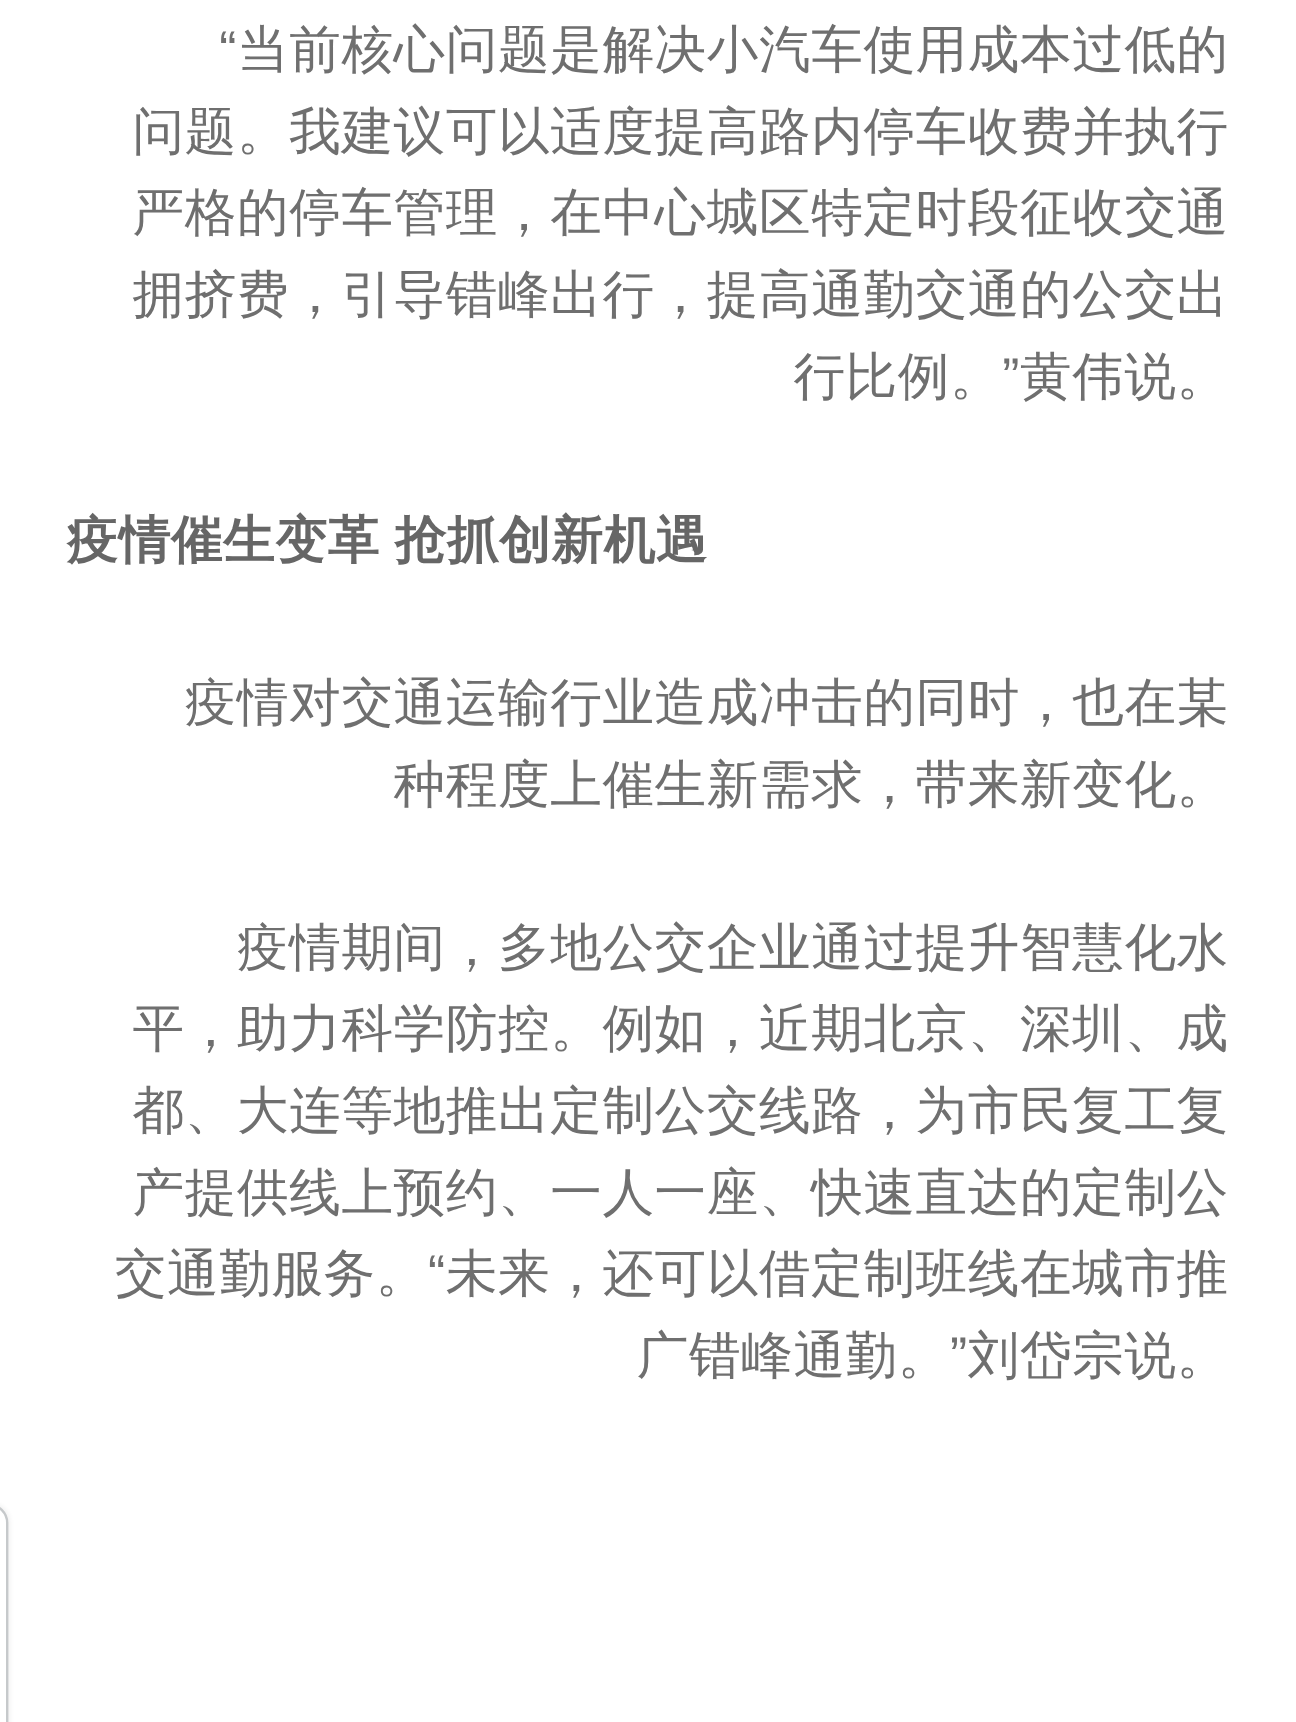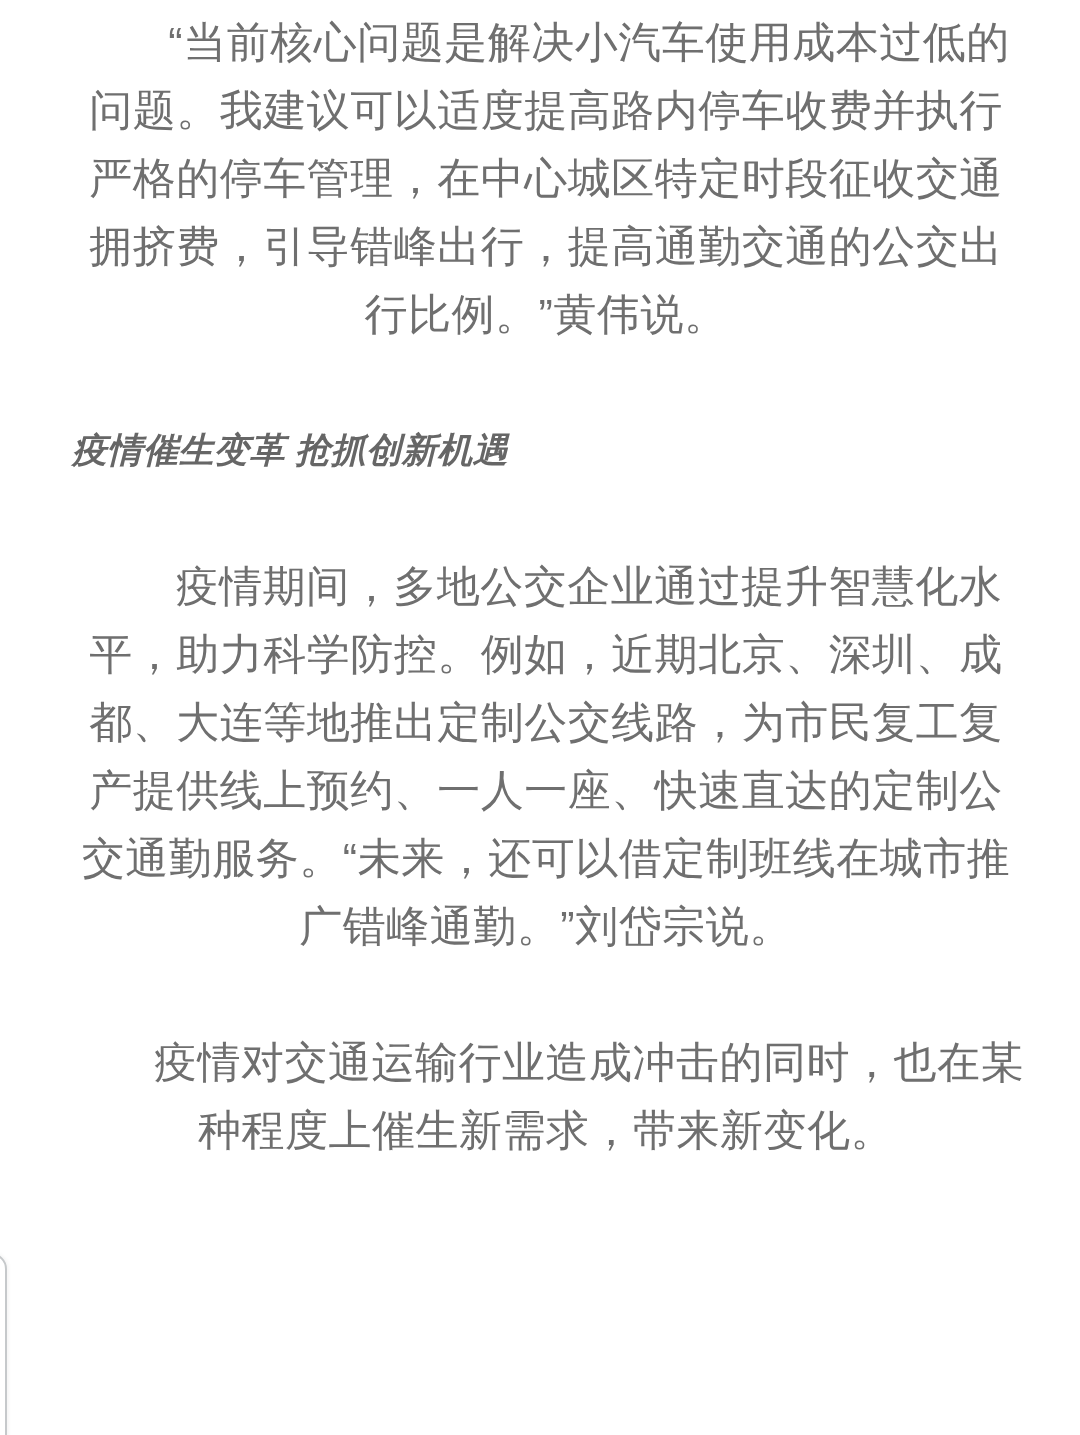--- a/index.html
+++ b/index.html
@@ -30,32 +30,31 @@
   .article {
     padding: 8px 56px 0 56px;
   }
   .para {
     margin: 0 0 68px 12px;
     font-size: 43px;
     line-height: 68px;
     letter-spacing: 0.5px;
     color: var(--body-text);
     text-indent: 2em;
-    text-align: center;
+    text-align: right;
     word-break: normal;
   }
   .heading {
-    margin: 0 0 68px 16px;
-    font-size: 35px;
+    margin: 0 0 68px 0;
+    font-size: 43px;
     line-height: 68px;
     letter-spacing: 0.5px;
     color: var(--heading-text);
     font-weight: 700;
     text-indent: 0;
-    font-style: italic;
   }
   
   .side-handle {
     position: absolute;
     left: -38px;
     top: 1253px;
     width: 45px;
     height: 300px;
     background: var(--handle-fill);
     border: 2px solid var(--handle-border);
@@ -63,18 +62,18 @@
     box-shadow: 1px 0 4px rgba(0, 0, 0, 0.06);
   }
 </style>
 </head>
 <body>
 
 <main class="page">
   <article class="article">
     <p class="para">“当前核心问题是解决小汽车使用成本过低的问题。我建议可以适度提高路内停车收费并执行严格的停车管理，在中心城区特定时段征收交通拥挤费，引导错峰出行，提高通勤交通的公交出行比例。”黄伟说。</p>
     <h2 class="heading">疫情催生变革 抢抓创新机遇</h2>
+    <p class="para">疫情对交通运输行业造成冲击的同时，也在某种程度上催生新需求，带来新变化。</p>
     <p class="para">疫情期间，多地公交企业通过提升智慧化水平，助力科学防控。例如，近期北京、深圳、成都、大连等地推出定制公交线路，为市民复工复产提供线上预约、一人一座、快速直达的定制公交通勤服务。“未来，还可以借定制班线在城市推广错峰通勤。”刘岱宗说。</p>
-    <p class="para">疫情对交通运输行业造成冲击的同时，也在某种程度上催生新需求，带来新变化。</p>
   </article>
 
   <div class="side-handle"></div>
 </main>
 
 </body></html>

